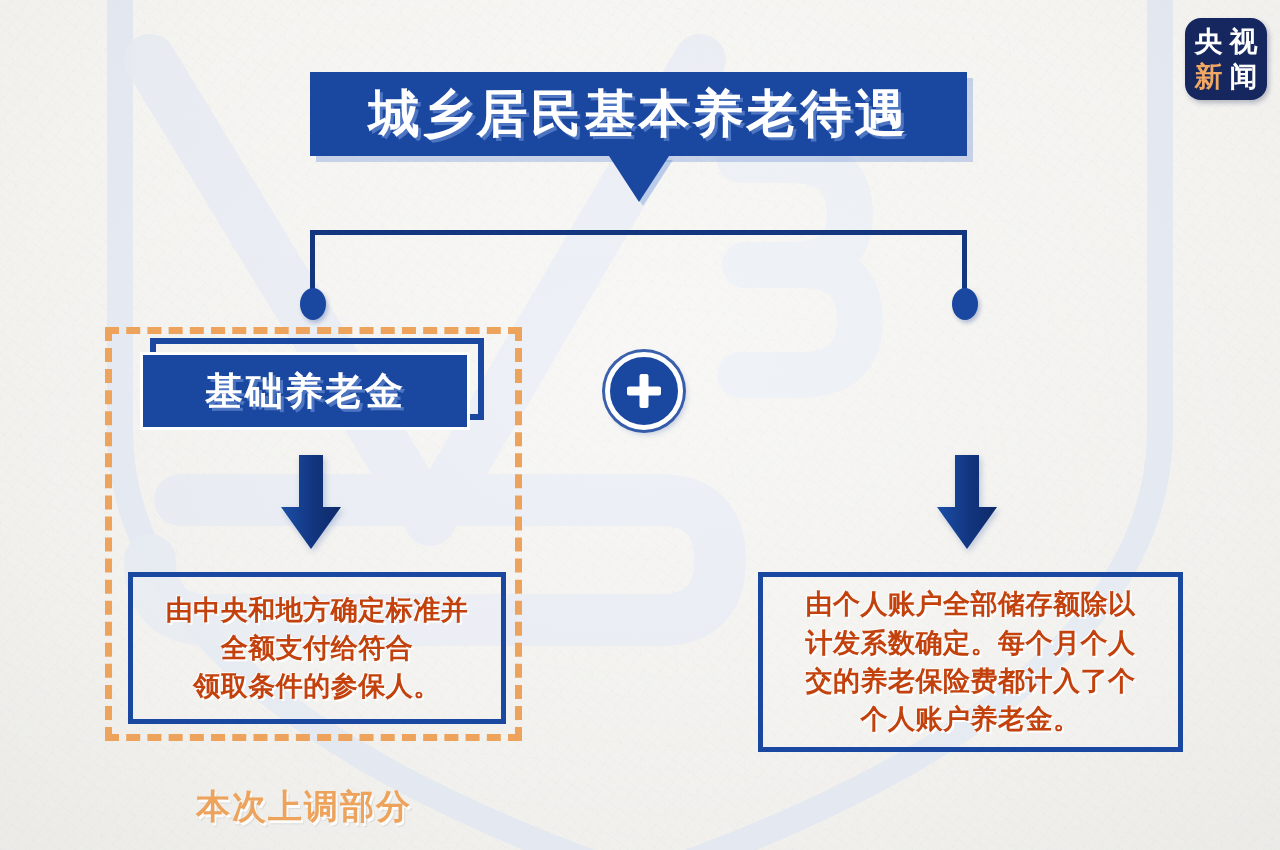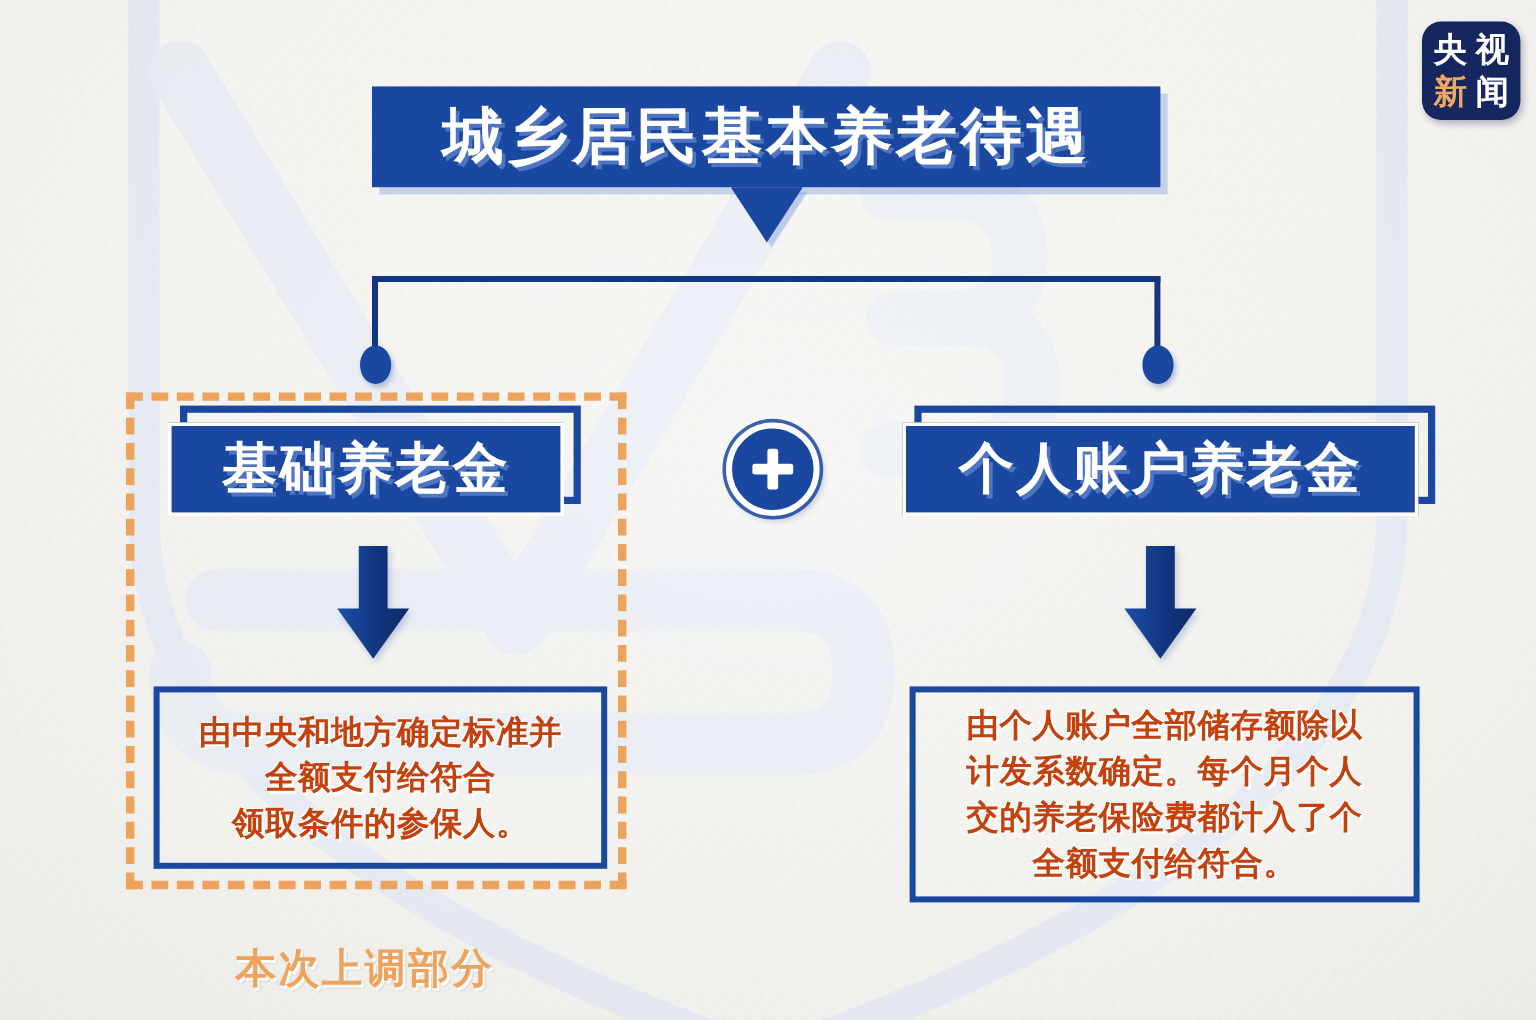--- a/index.html
+++ b/index.html
@@ -134,21 +134,21 @@
     inset: 0;
     background: #1a47a0;
     border: 3px solid #ffffff;
     box-sizing: border-box;
     display: flex;
     align-items: center;
     justify-content: center;
   }
   .label-fill .lbl-text {
     color: #ffffff;
-    font-size: 46px;
+    font-size: 38px;
     font-weight: 700;
     letter-spacing: 2px;
     white-space: nowrap;
     text-shadow: 3px 3px 0 rgba(120,155,220,.55);
   }
   .box-basic    { left: 140px; top: 352px; width: 330px; height: 78px; }
   .box-personal { left: 752px; top: 352px; width: 430px; height: 78px; }
 
   
   .plus-circle {
@@ -286,26 +286,20 @@
 
   <div class="label-box box-basic">
     <div class="label-outer-frame"></div>
     <div class="label-fill">
       <span class="lbl-text">基础养老金</span>
     </div>
   </div>
 
   <div class="plus-circle"></div>
 
-  <div class="label-box box-personal">
-    <div class="label-outer-frame"></div>
-    <div class="label-fill">
-      <span class="lbl-text">个人账户养老金</span>
-    </div>
-  </div>
 
   <svg class="arrow-down arrow-left-pos" viewBox="0 0 62 95">
     <defs>
       <linearGradient id="agL" x1="0" y1="0" x2="1" y2="0">
         <stop offset="0%" stop-color="#1b4fa8"></stop>
         <stop offset="55%" stop-color="#12357f"></stop>
         <stop offset="100%" stop-color="#0e2a68"></stop>
       </linearGradient>
     </defs>
     <path d="M19 0 H43 V52 H61 L31 94 L1 52 H19 Z" fill="url(#agL)"></path>
@@ -325,21 +319,21 @@
   <div class="desc-box desc-left">
     <div class="line">由中央和地方确定标准并</div>
     <div class="line">全额支付给符合</div>
     <div class="line">领取条件的参保人。</div>
   </div>
 
   <div class="desc-box desc-right">
     <div class="line">由个人账户全部储存额除以</div>
     <div class="line">计发系数确定。每个月个人</div>
     <div class="line">交的养老保险费都计入了个</div>
-    <div class="line">全额支付给符合。</div>
+    <div class="line">个人账户养老金。</div>
   </div>
 
   <div class="caption">本次上调部分</div>
 
   <div class="logo">
     <span>央</span>
     <span>视</span>
     <span class="accent">新</span>
     <span>闻</span>
   </div>

